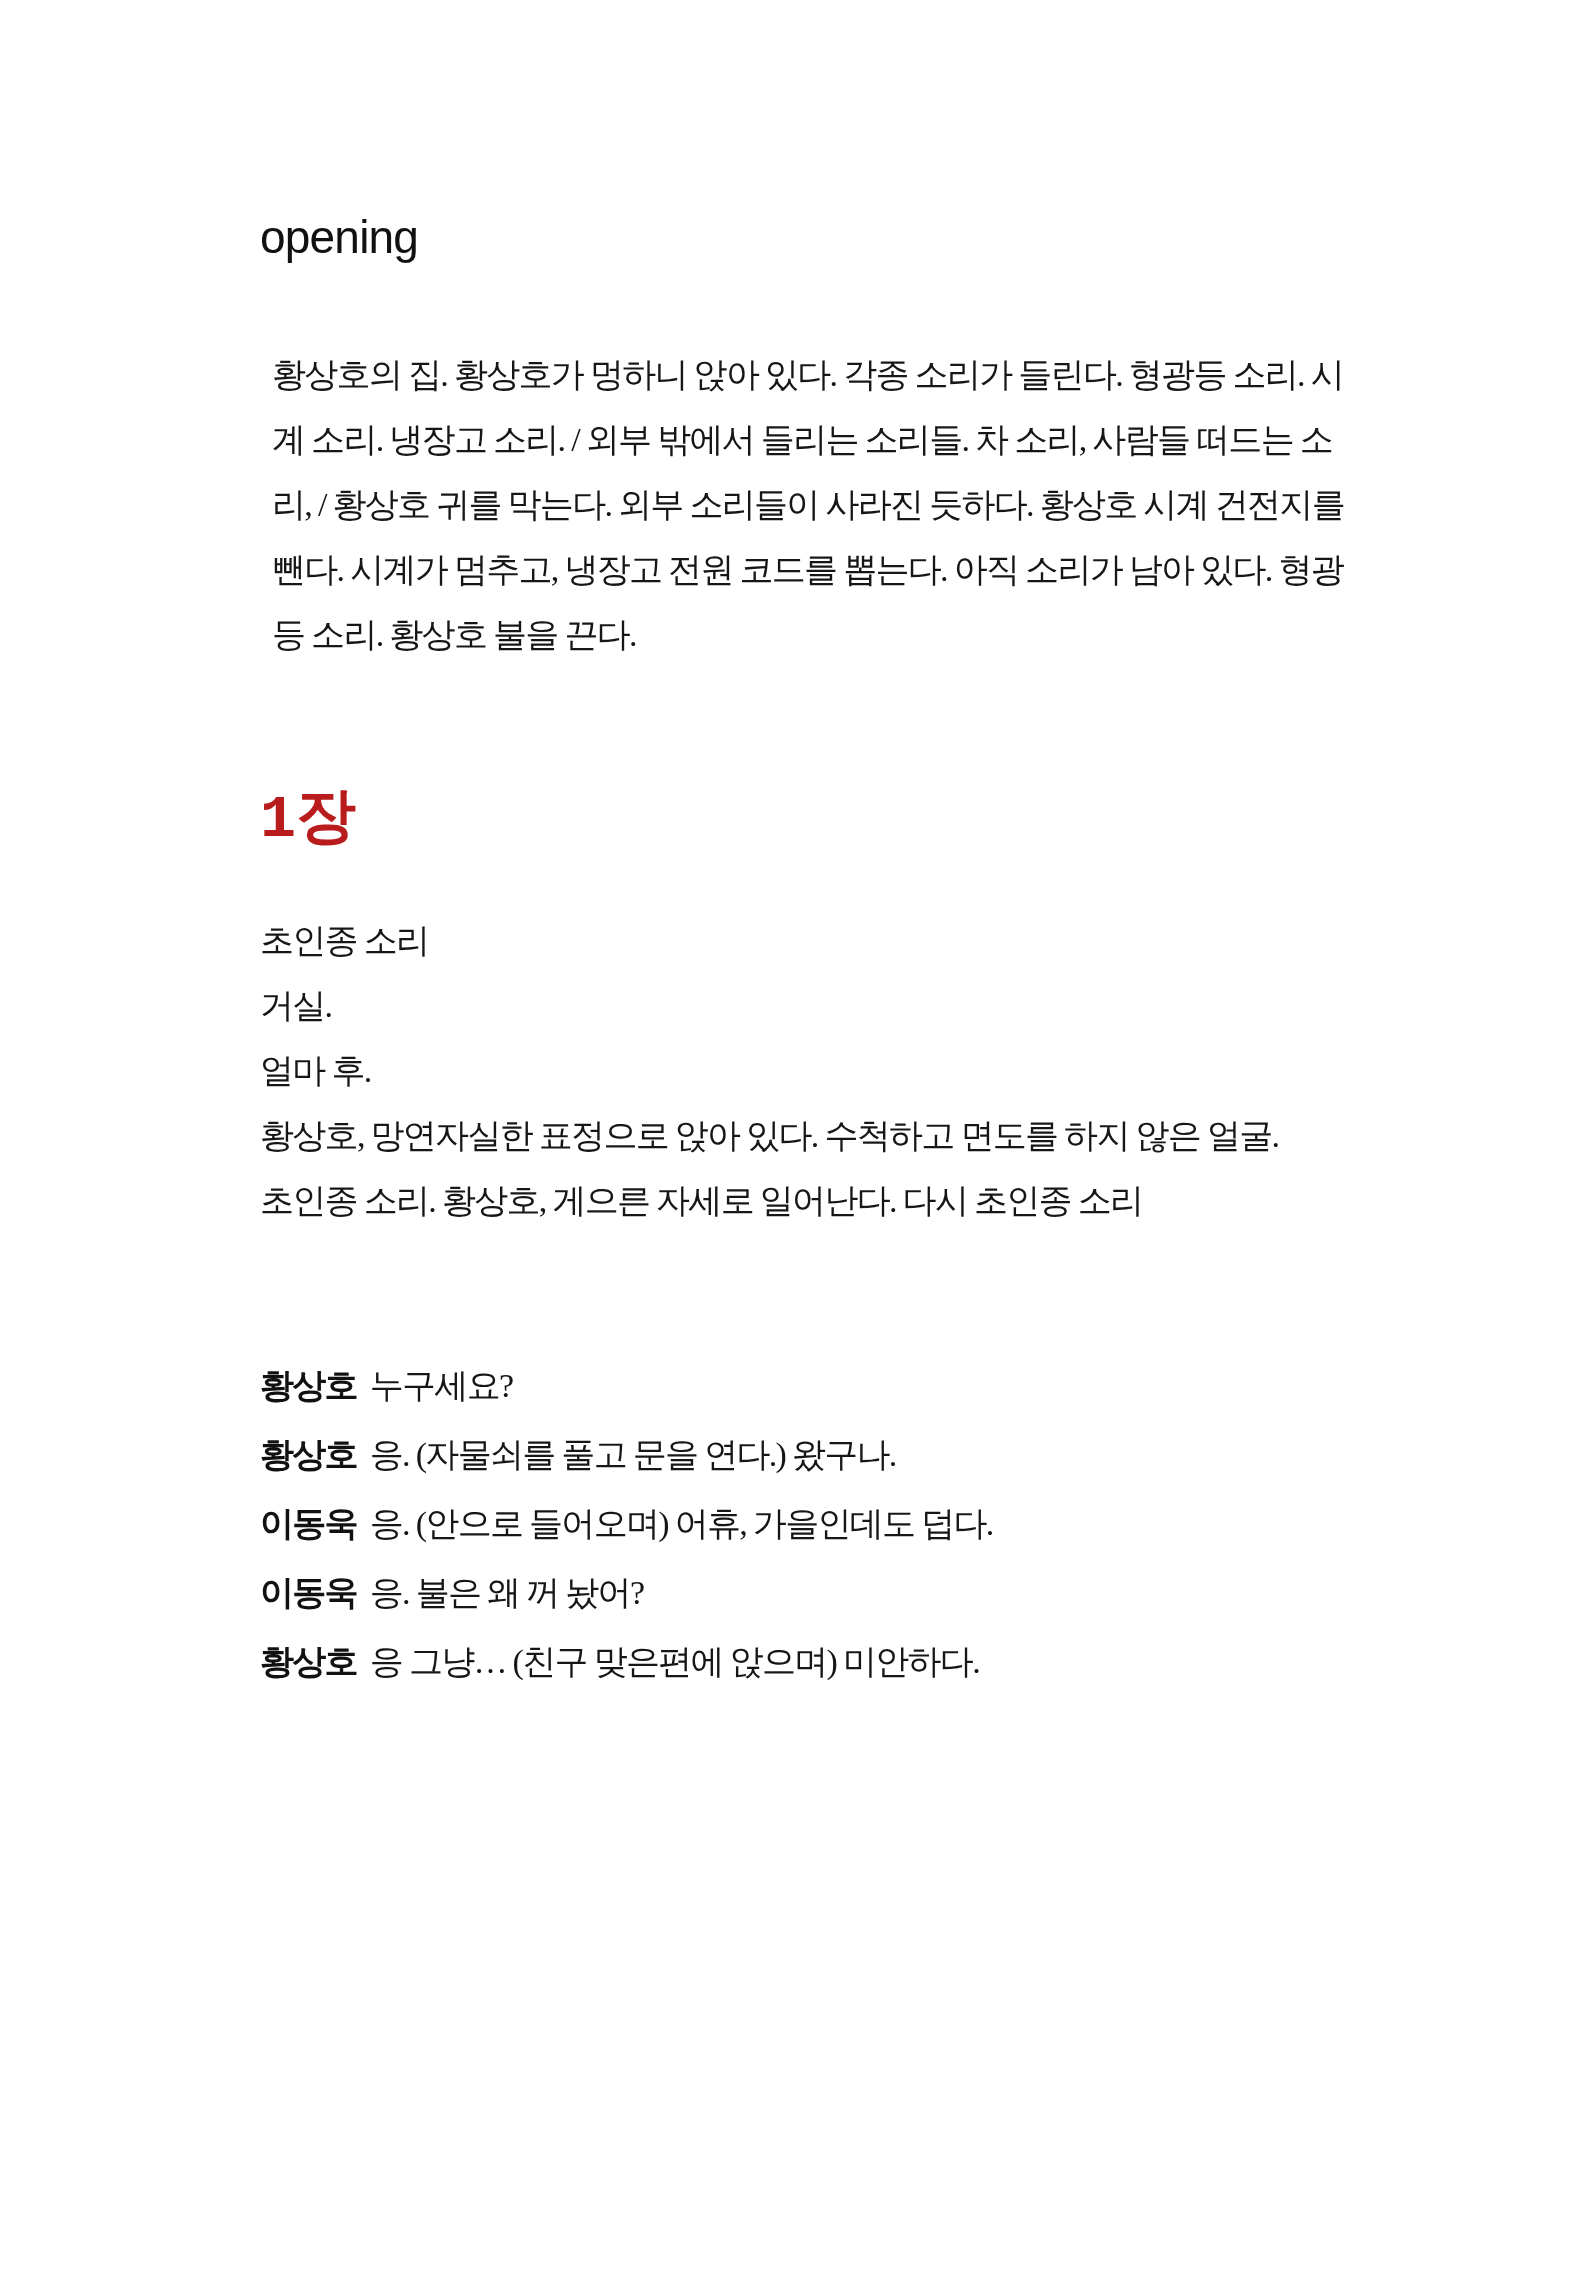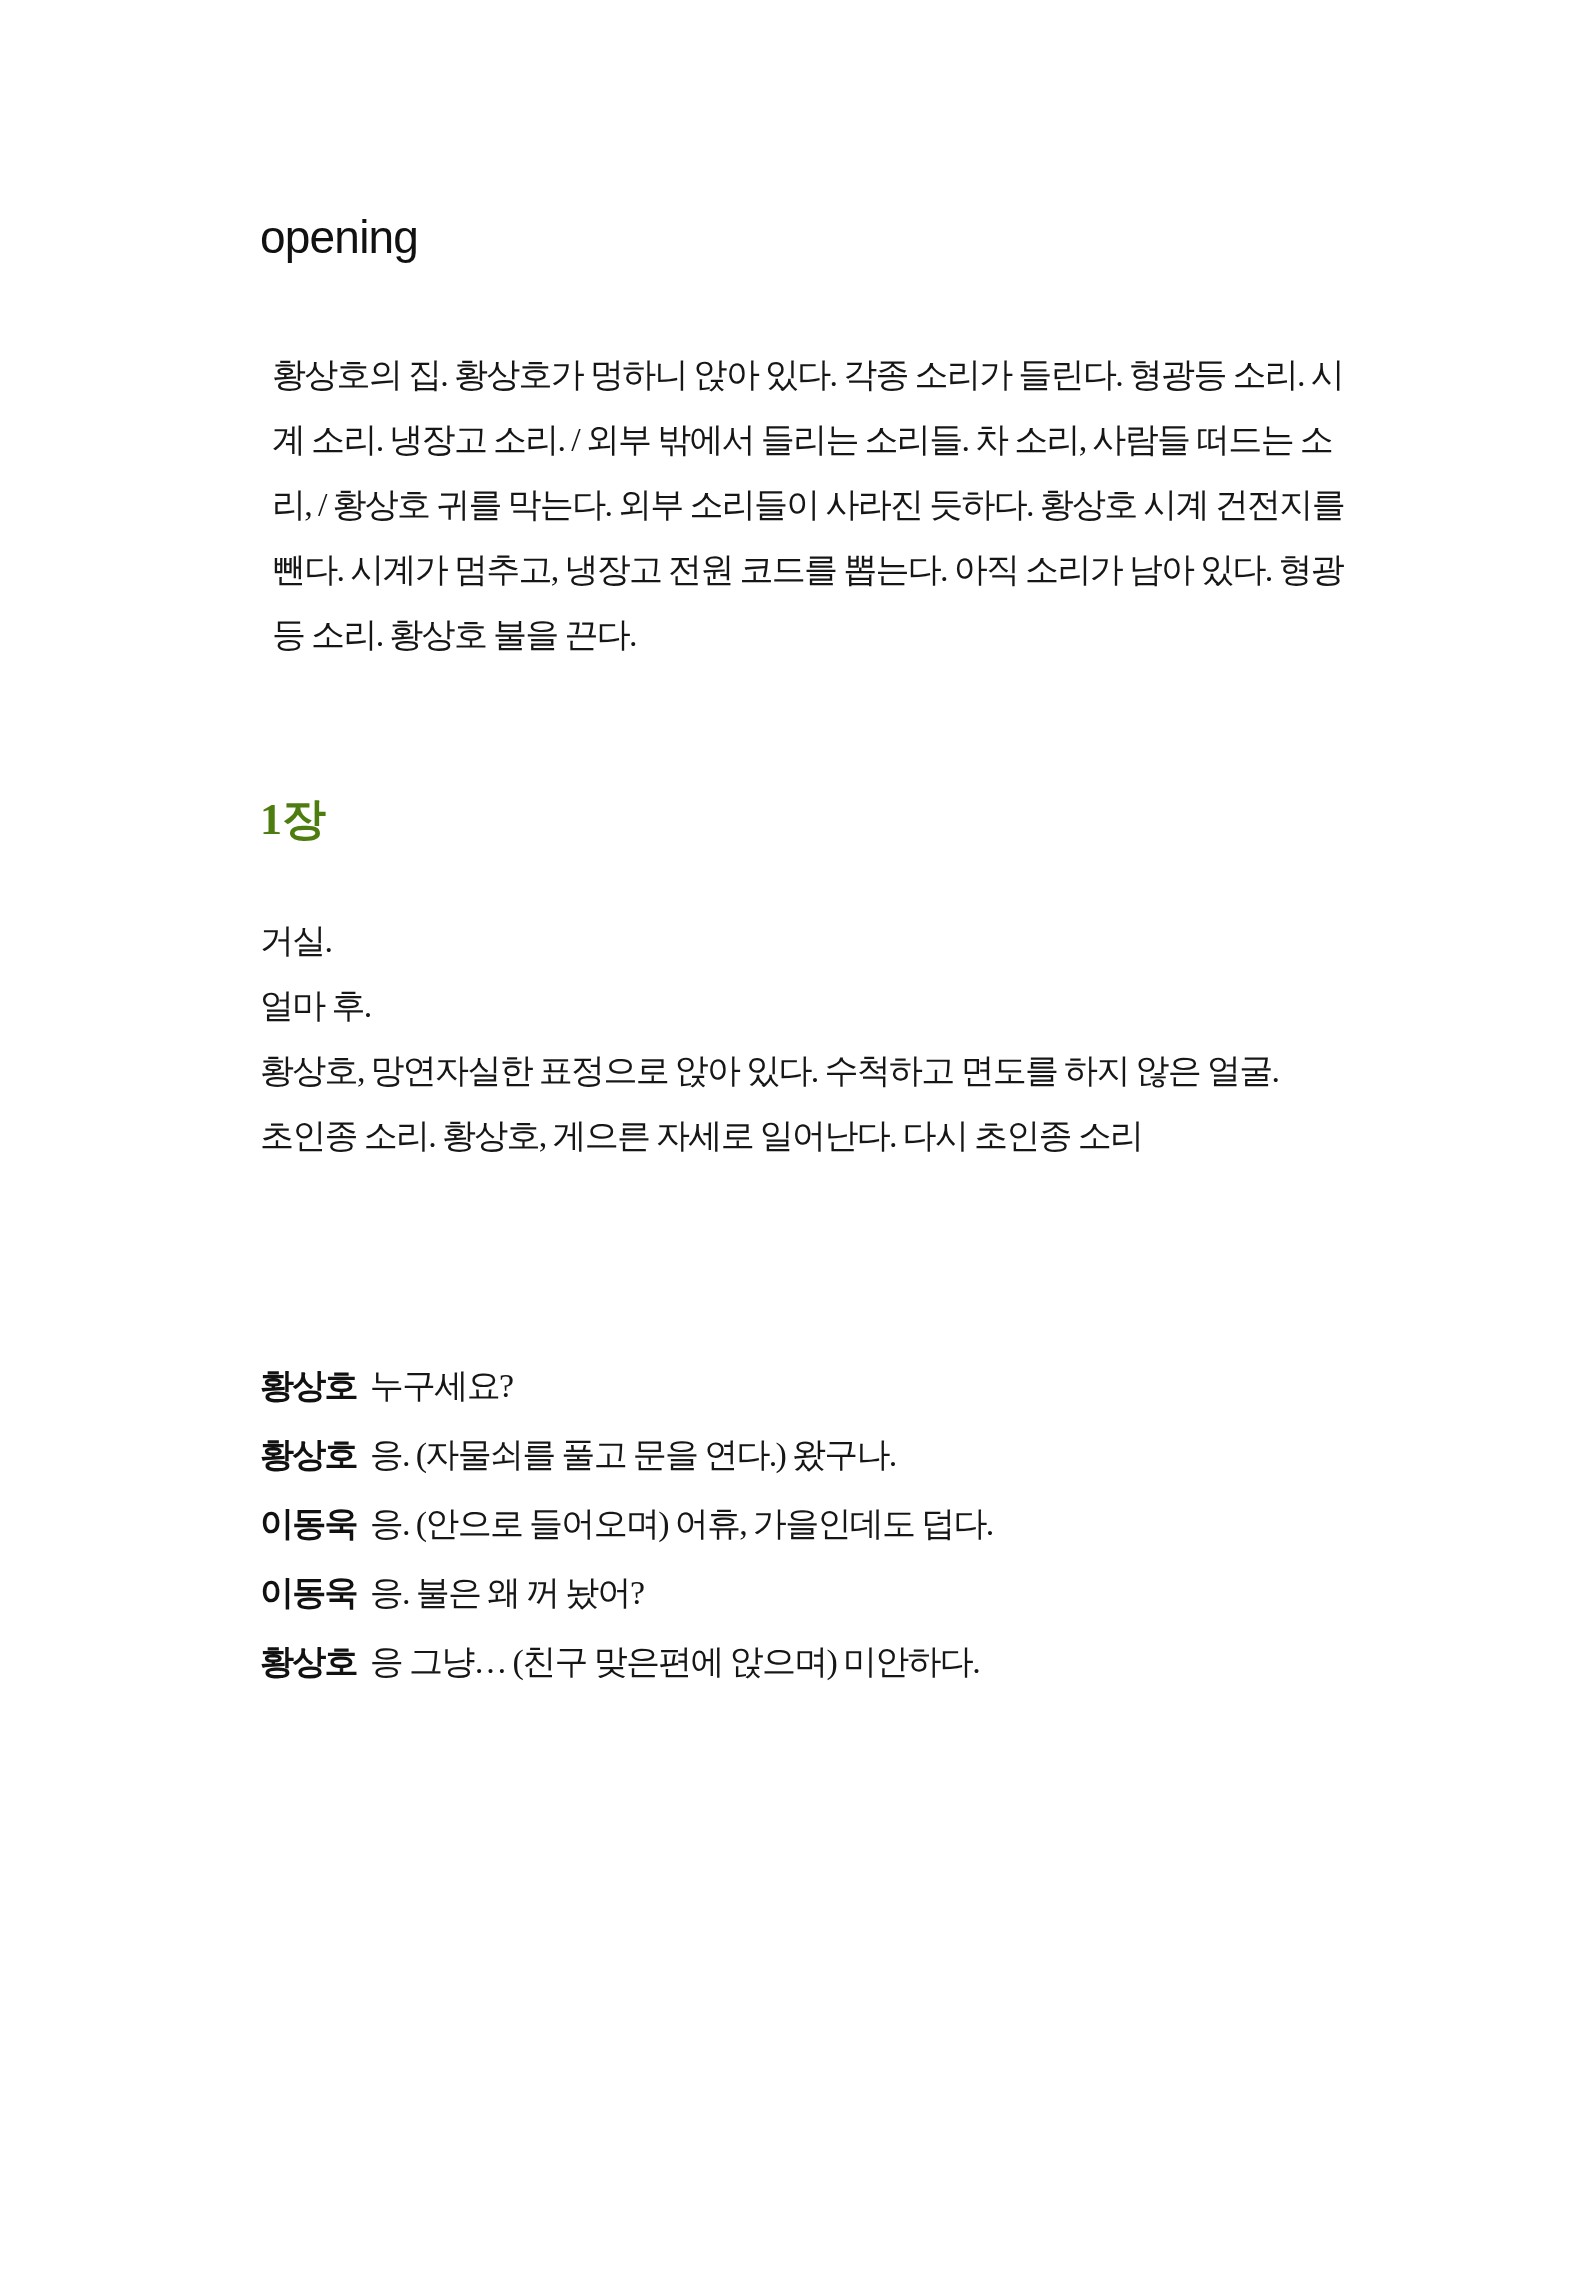--- a/index.html
+++ b/index.html
@@ -48,26 +48,26 @@
     width: 1090px;
     line-height: 65px;
     text-align: left;
     word-break: break-all;
     margin: 12px;
   }
   .chapter-heading {
     position: absolute;
     top: 793px;
     left: 0;
-    font-family: Liberation Serif, serif;
-    font-size: 44px;
+    font-family: Liberation Mono, monospace;
+    font-size: 60px;
     line-height: 54px;
     font-weight: 700;
     letter-spacing: 0;
-    color: #4d7c0f;
+    color: #b91c1c;
   }
   .stage-block {
     position: absolute;
     top: 908px;
     left: 0;
     width: 1090px;
   }
   .stage-block p {
     margin: 0;
     line-height: 65px;
@@ -114,20 +114,21 @@
 <div class="page">
   <div class="content">
 
     <div class="opening-title">opening</div>
 
     <p class="scene-desc k-serif">황상호의 집. 황상호가 멍하니 앉아 있다. 각종 소리가 들린다. 형광등 소리. 시계 소리. 냉장고 소리. / 외부 밖에서 들리는 소리들. 차 소리, 사람들 떠드는 소리, / 황상호 귀를 막는다. 외부 소리들이 사라진 듯하다. 황상호 시계 건전지를 뺀다. 시계가 멈추고, 냉장고 전원 코드를 뽑는다. 아직 소리가 남아 있다. 형광등 소리. 황상호 불을 끈다.</p>
 
     <div class="chapter-heading">1장</div>
 
     <div class="stage-block k-serif">
+        <p>초인종 소리</p>
         <p>거실.</p>
         <p>얼마 후.</p>
         <p>황상호, 망연자실한 표정으로 앉아 있다. 수척하고 면도를 하지 않은 얼굴.</p>
         <p>초인종 소리. 황상호, 게으른 자세로 일어난다. 다시 초인종 소리</p>
       </div>
 
     <div class="dialogue-block k-serif">
         <p class="dialogue-line"><span class="speaker">황상호</span> <span>누구세요?</span></p>
         <p class="dialogue-line"><span class="speaker">황상호</span> <span>응. (자물쇠를 풀고 문을 연다.) 왔구나.</span></p>
         <p class="dialogue-line"><span class="speaker">이동욱</span> <span>응. (안으로 들어오며) 어휴, 가을인데도 덥다.</span></p>

